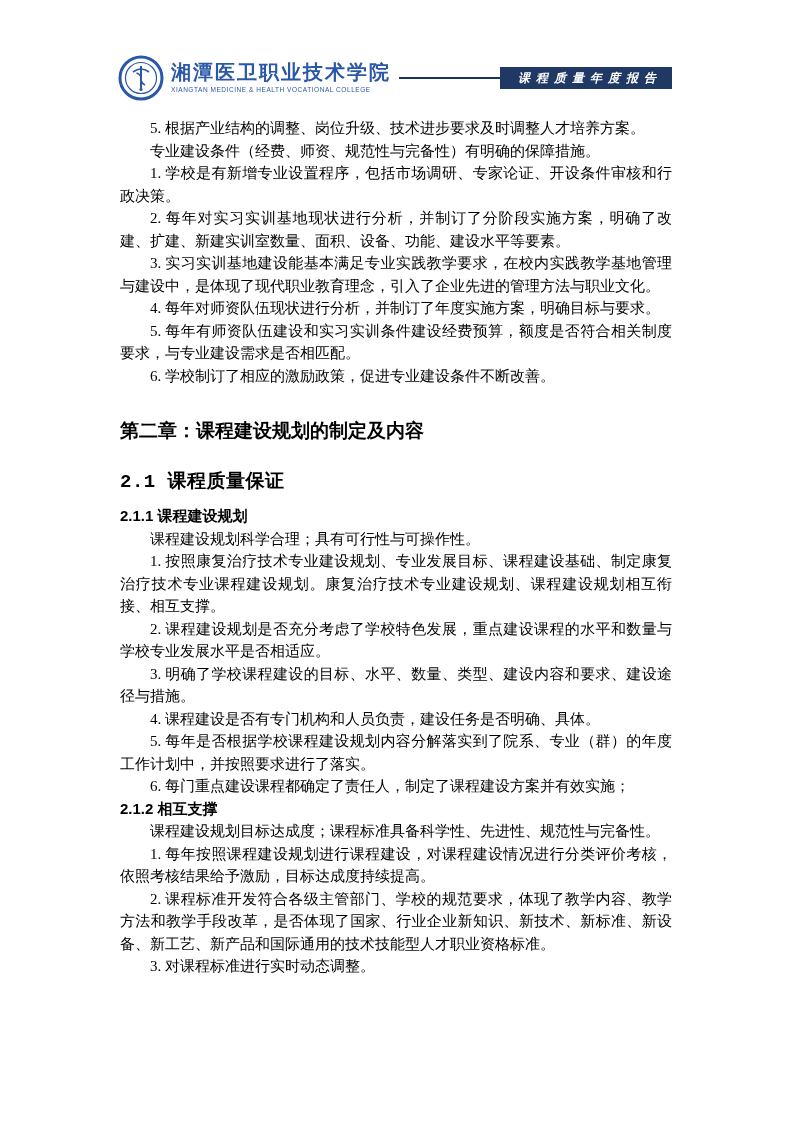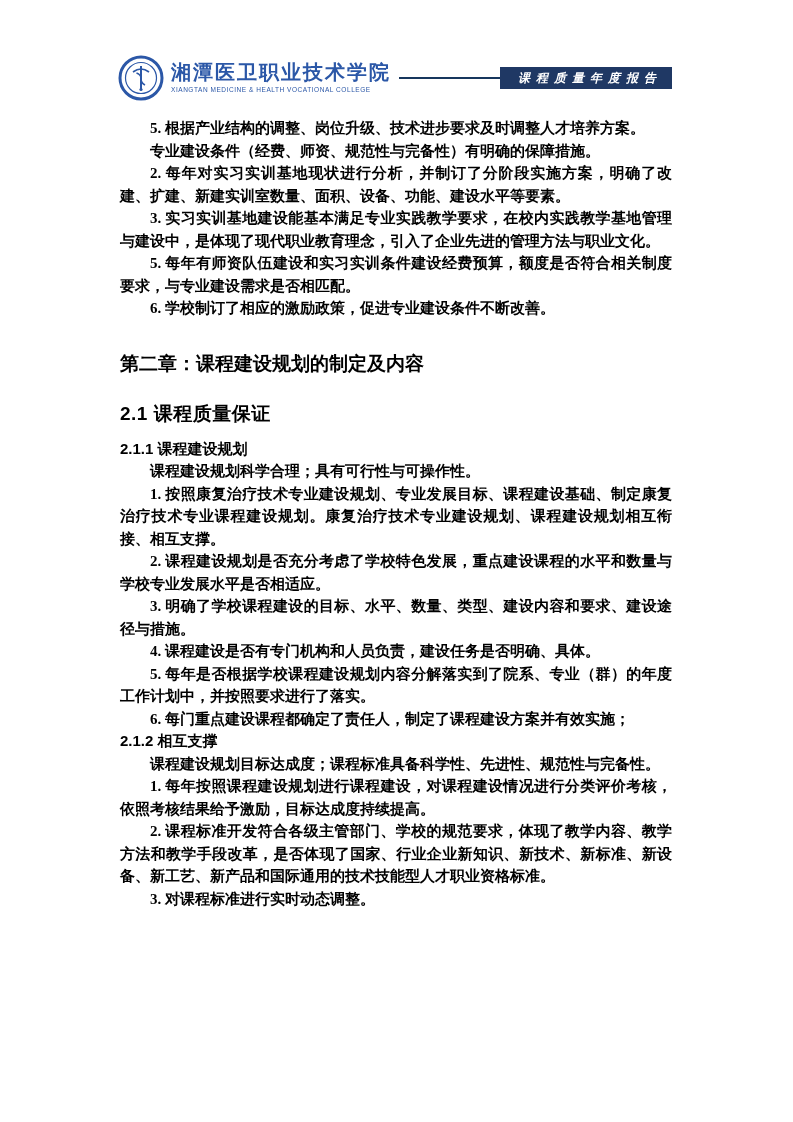--- a/index.html
+++ b/index.html
@@ -56,40 +56,40 @@
     font-weight: 700;
     font-size: 12px;
     letter-spacing: 6px;
     line-height: 1;
     padding: 5px 10px 5px 18px;
     white-space: nowrap;
     text-align: right;
   }
   
   .doc { margin-top: 2px; }
-  .blk { margin: 0; font-weight: bold; }
+  .blk { margin: 0; }
   .blk.body {
     text-indent: 2em;
     text-align: justify;
   }
   .blk.h3, .blk.h3i {
     font-weight: 700;
     font-family: "Liberation Sans", "DejaVu Sans", sans-serif;
     font-size: 15px;
   }
   .blk.h3i { text-indent: 2em; }
   .blk.h1c {
     font-weight: 700;
     font-family: "Liberation Sans", "DejaVu Sans", sans-serif;
     font-size: 19px;
     margin: 30px 0 22px 0;
   }
   .blk.h2 {
     font-weight: 700;
-    font-family: Liberation Sans, sans-serif;
+    font-family: Liberation Mono, monospace;
     font-size: 19px;
     letter-spacing: 0.5px;
     margin: 14px 0 9px 0;
   }
 </style>
 </head>
 <body>
 
 <div class="page">
 
@@ -107,22 +107,24 @@
       <div class="name-en">XIANGTAN MEDICINE &amp; HEALTH VOCATIONAL COLLEGE</div>
     </div>
     <div class="rule"></div>
     <div class="banner">课程质量年度报告</div>
   </div>
 
   <div class="doc">
 
   <p class="blk body">5. 根据产业结构的调整、岗位升级、技术进步要求及时调整人才培养方案。</p>
       <p class="blk body">专业建设条件（经费、师资、规范性与完备性）有明确的保障措施。</p>
+      <p class="blk body">1. 学校是有新增专业设置程序，包括市场调研、专家论证、开设条件审核和行政决策。</p>
       <p class="blk body">2. 每年对实习实训基地现状进行分析，并制订了分阶段实施方案，明确了改建、扩建、新建实训室数量、面积、设备、功能、建设水平等要素。</p>
       <p class="blk body">3. 实习实训基地建设能基本满足专业实践教学要求，在校内实践教学基地管理与建设中，是体现了现代职业教育理念，引入了企业先进的管理方法与职业文化。</p>
+      <p class="blk body">4. 每年对师资队伍现状进行分析，并制订了年度实施方案，明确目标与要求。</p>
       <p class="blk body">5. 每年有师资队伍建设和实习实训条件建设经费预算，额度是否符合相关制度要求，与专业建设需求是否相匹配。</p>
       <p class="blk body">6. 学校制订了相应的激励政策，促进专业建设条件不断改善。</p>
       <p class="blk h1c">第二章：课程建设规划的制定及内容</p>
       <p class="blk h2">2.1 课程质量保证</p>
       <p class="blk h3">2.1.1 课程建设规划</p>
       <p class="blk body">课程建设规划科学合理；具有可行性与可操作性。</p>
       <p class="blk body">1. 按照康复治疗技术专业建设规划、专业发展目标、课程建设基础、制定康复治疗技术专业课程建设规划。康复治疗技术专业建设规划、课程建设规划相互衔接、相互支撑。</p>
       <p class="blk body">2. 课程建设规划是否充分考虑了学校特色发展，重点建设课程的水平和数量与学校专业发展水平是否相适应。</p>
       <p class="blk body">3. 明确了学校课程建设的目标、水平、数量、类型、建设内容和要求、建设途径与措施。</p>
       <p class="blk body">4. 课程建设是否有专门机构和人员负责，建设任务是否明确、具体。</p>

